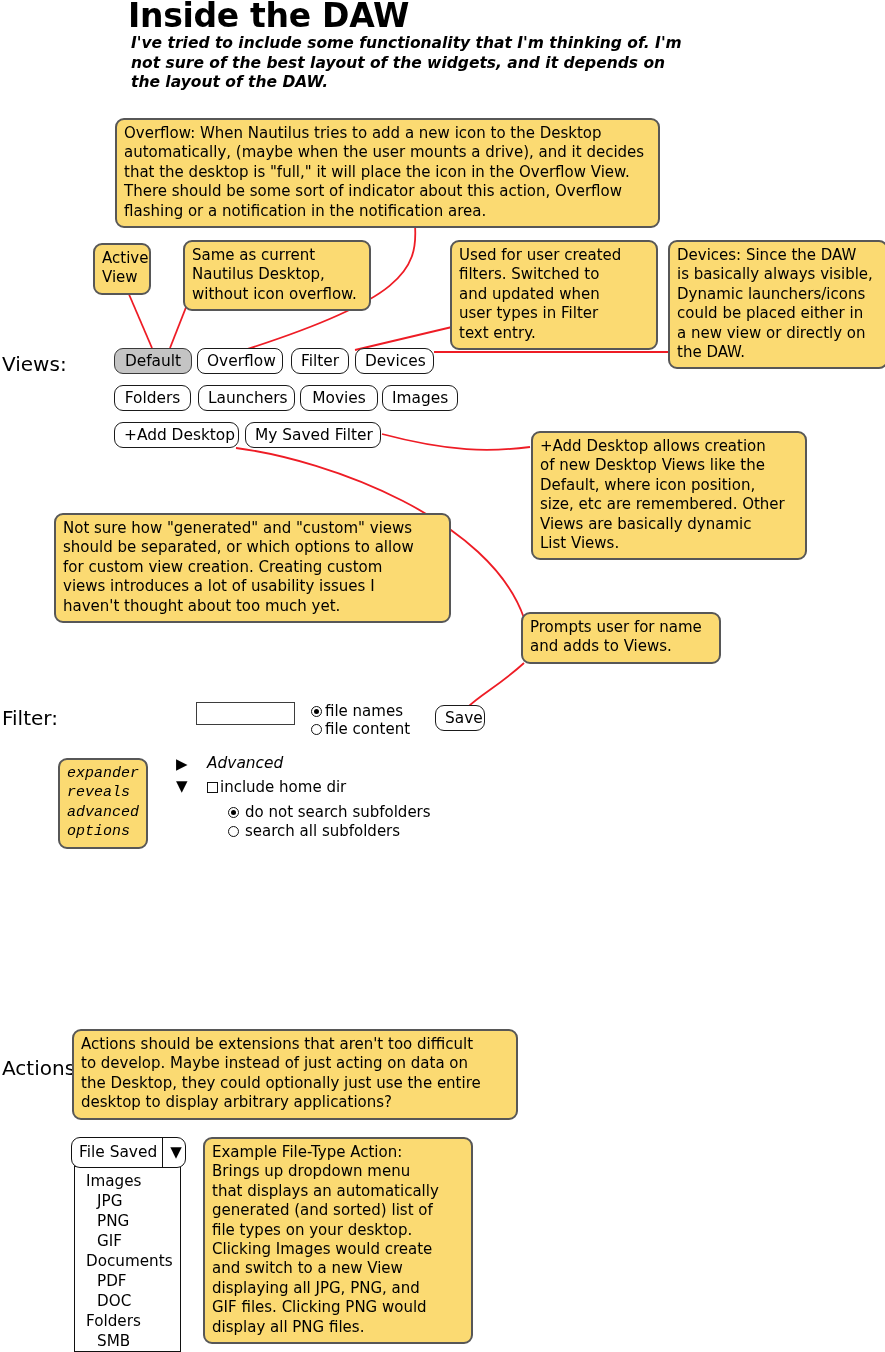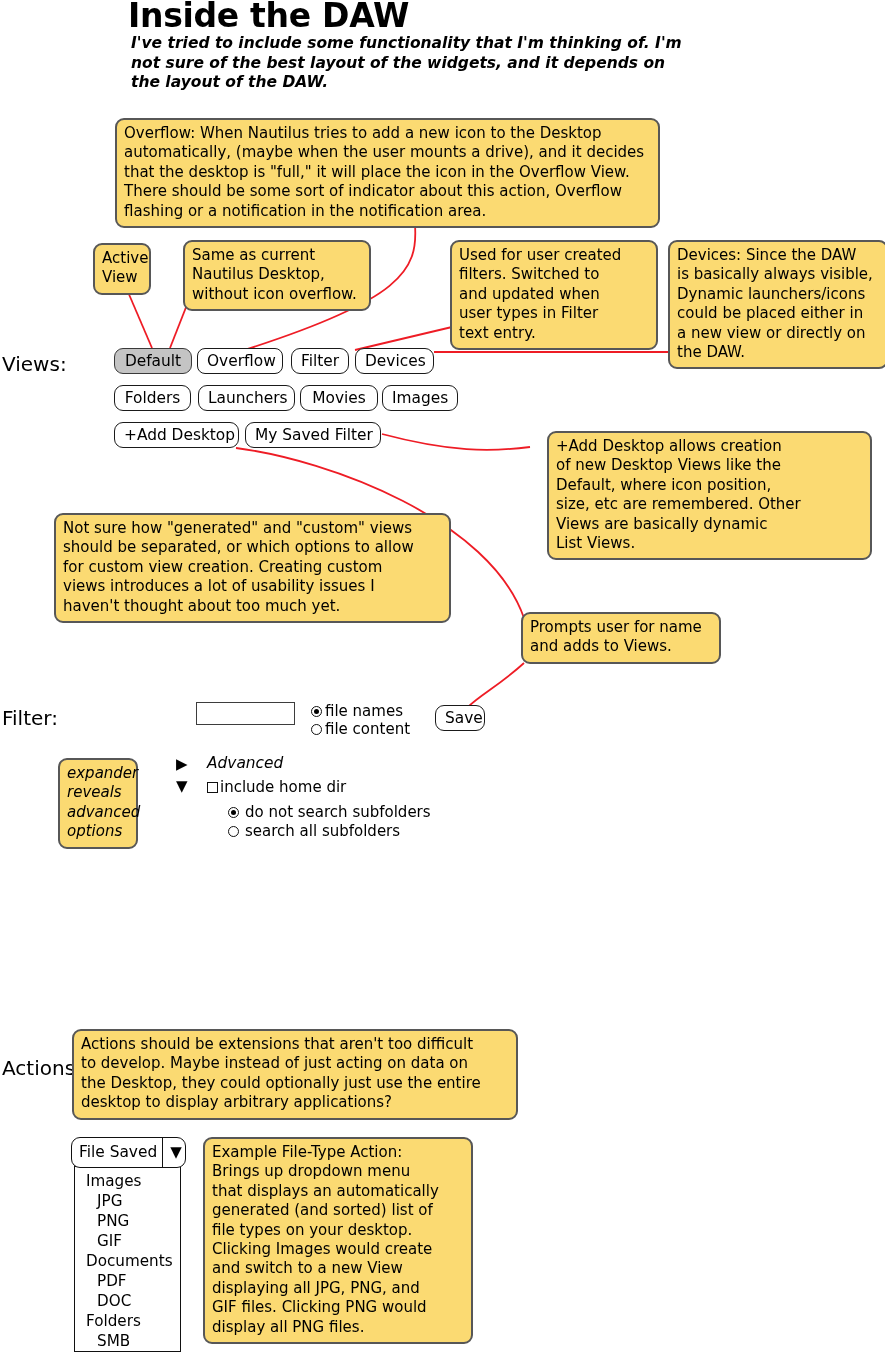--- a/index.html
+++ b/index.html
@@ -266,21 +266,21 @@
   <div class="btn" style="left:355px; top:348px; width:79px;">Devices</div>
 
   <div class="btn" style="left:114px; top:385px; width:77px;">Folders</div>
   <div class="btn" style="left:198px; top:385px; width:97px;">Launchers</div>
   <div class="btn" style="left:300px; top:385px; width:78px;">Movies</div>
   <div class="btn" style="left:382px; top:385px; width:76px;">Images</div>
 
   <div class="btn" style="left:114px; top:422px; width:125px;">+Add Desktop</div>
   <div class="btn" style="left:245px; top:422px; width:136px;">My Saved Filter</div>
 
-  <div class="note" style="left:547px; top:431px; width:325px;">+Add Desktop allows creation
+  <div class="note" style="left:531px; top:431px; width:276px;">+Add Desktop allows creation
 of new Desktop Views like the
 Default, where icon position,
 size, etc are remembered. Other
 Views are basically dynamic
 List Views.</div>
 
   <div class="note" style="left:54px; top:513px; width:397px;">Not sure how "generated" and "custom" views
 should be separated, or which options to allow
 for custom view creation.  Creating custom
 views introduces a lot of usability issues I
@@ -297,21 +297,21 @@
     <span class="radio on"></span>
     <span>file names</span>
   </div>
   <div class="radio-row" style="left:311px; top:720px;">
     <span class="radio"></span>
     <span>file content</span>
   </div>
 
   <div class="btn" style="left:435px; top:705px; width:50px;">Save</div>
 
-  <div class="note italic" style="left:58px; top:758px; width:80px;">expander
+  <div class="note italic" style="left:58px; top:758px; width:90px;font-family:Liberation Mono, monospace;">expander
 reveals
 advanced
 options</div>
 
   <div class="tri" style="left:176px; top:757px;">▶</div>
   <div class="adv-label" style="left:207px; top:754px;">Advanced</div>
 
   <div class="tri" style="left:176px; top:779px;">▼</div>
   <div class="opt-row" style="left:207px; top:778px;">
     <span class="checkbox"></span>

